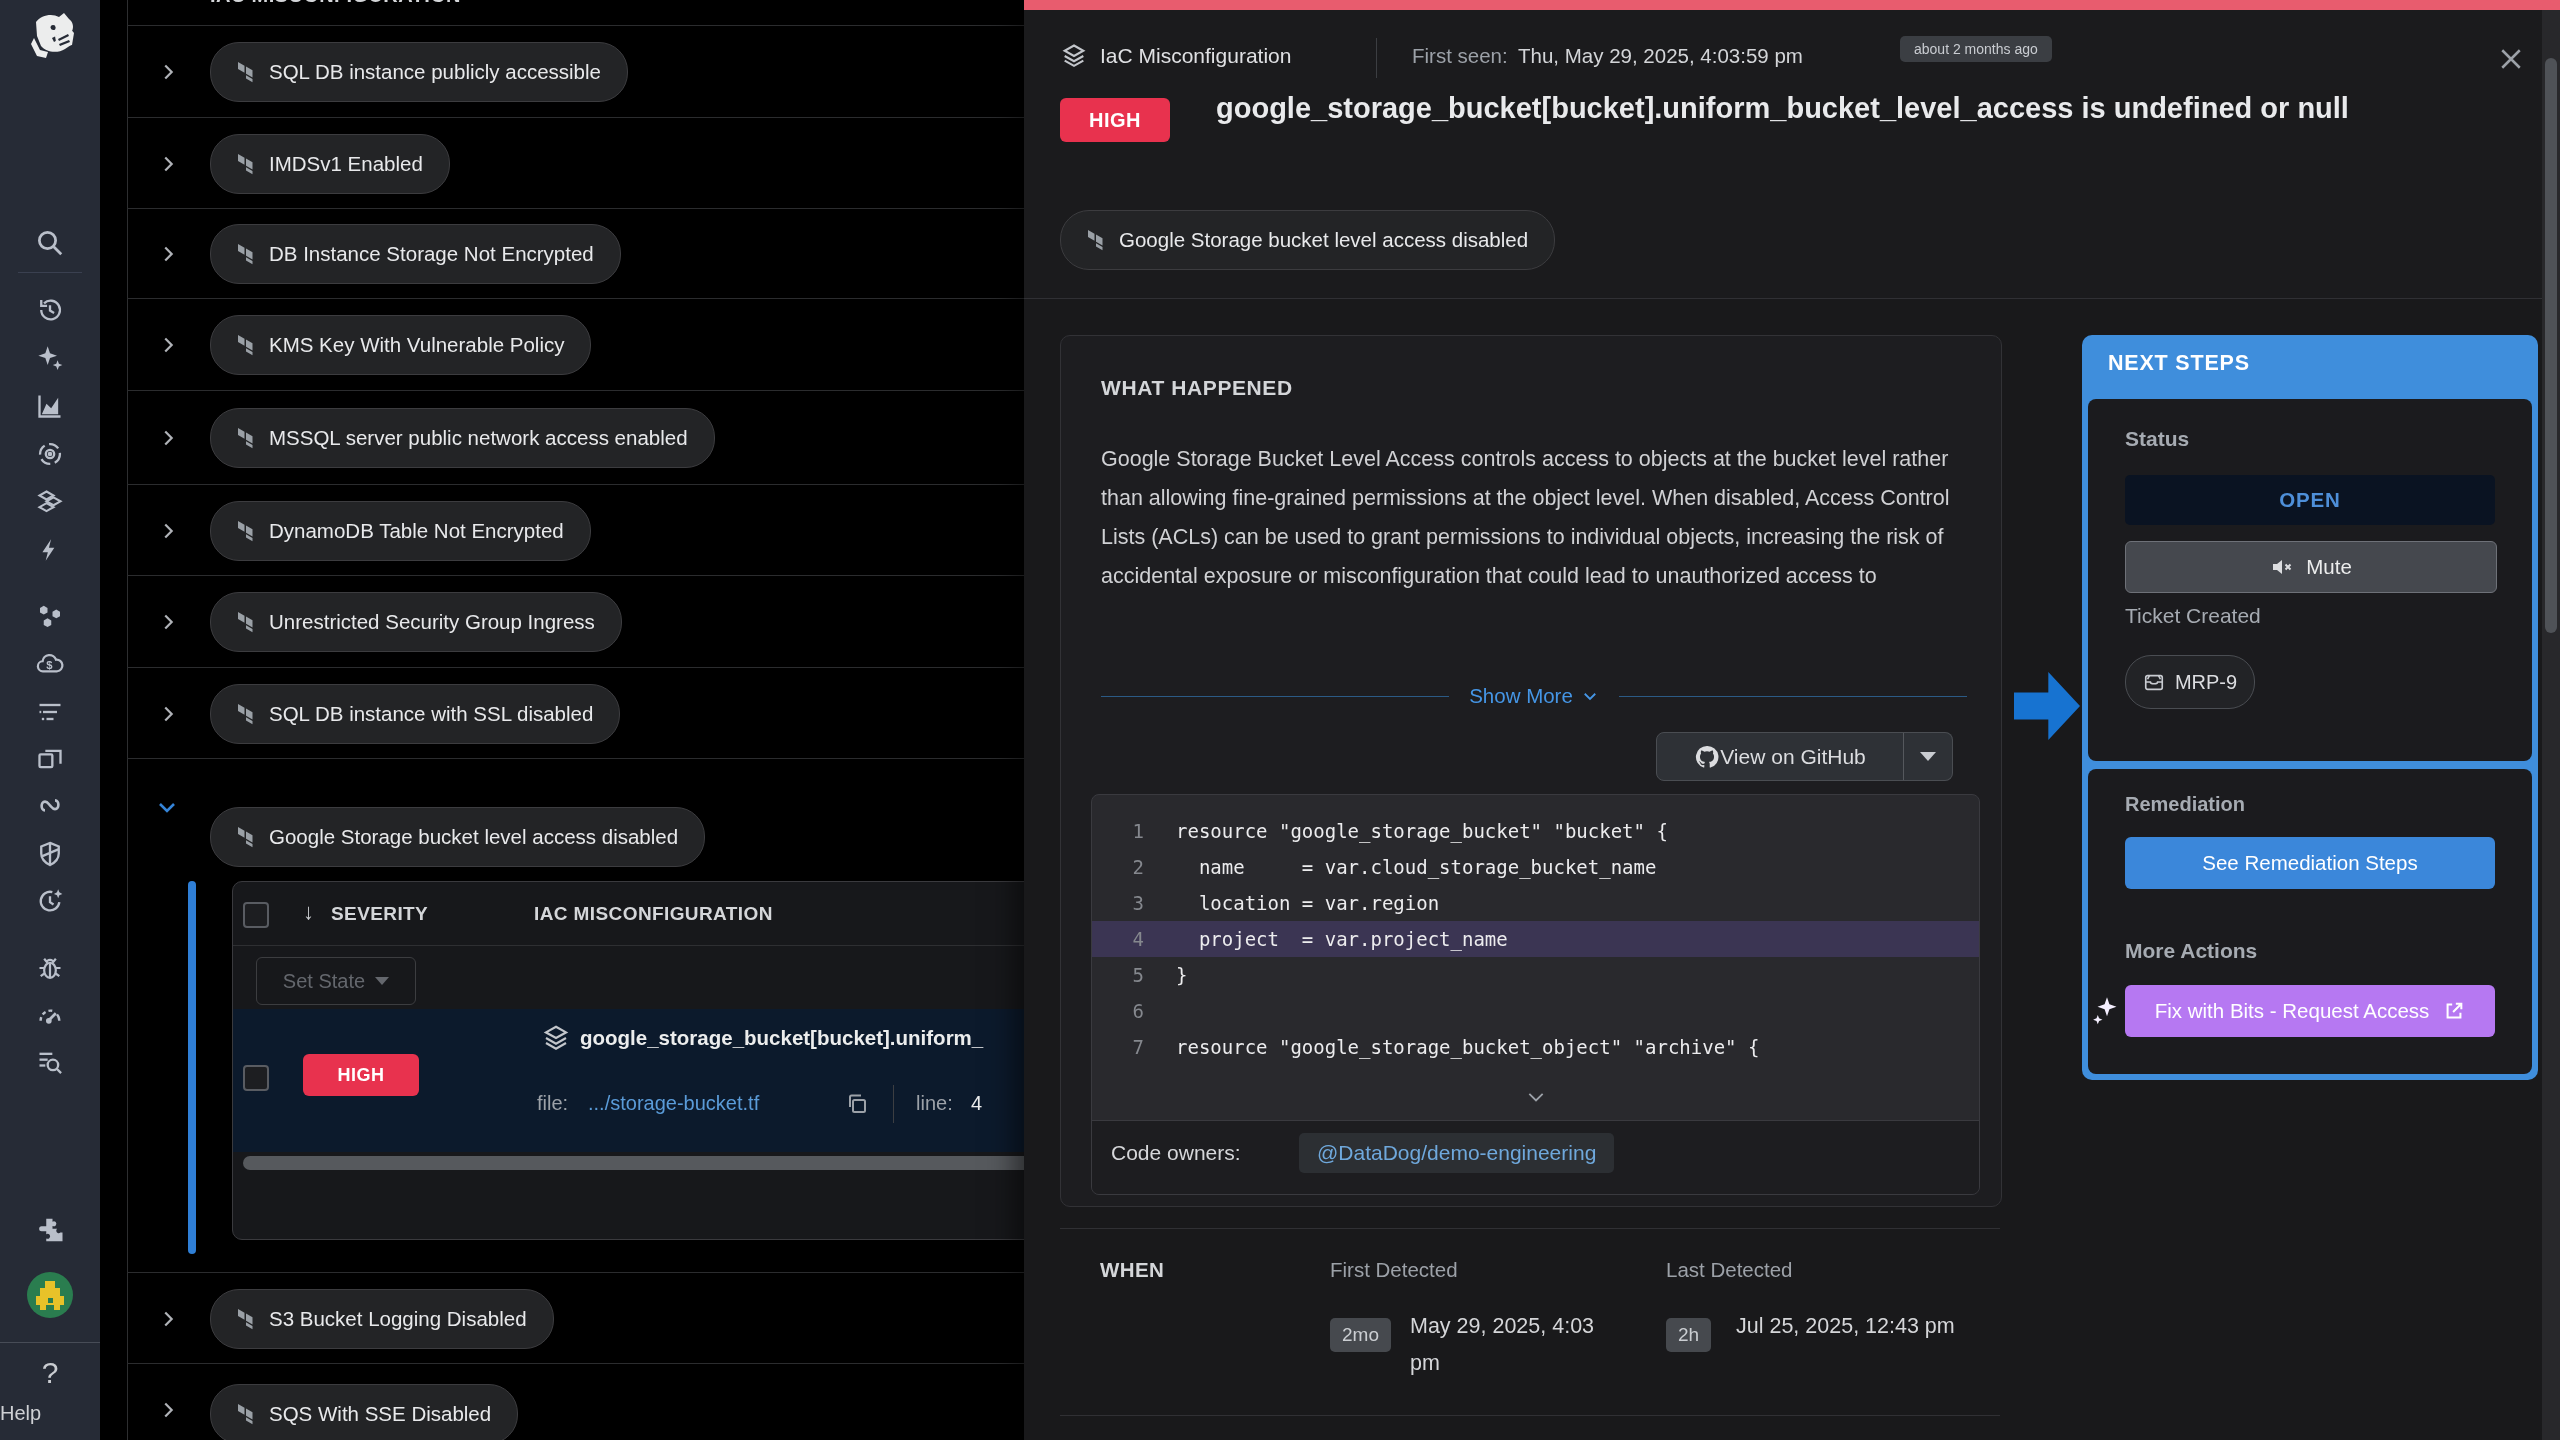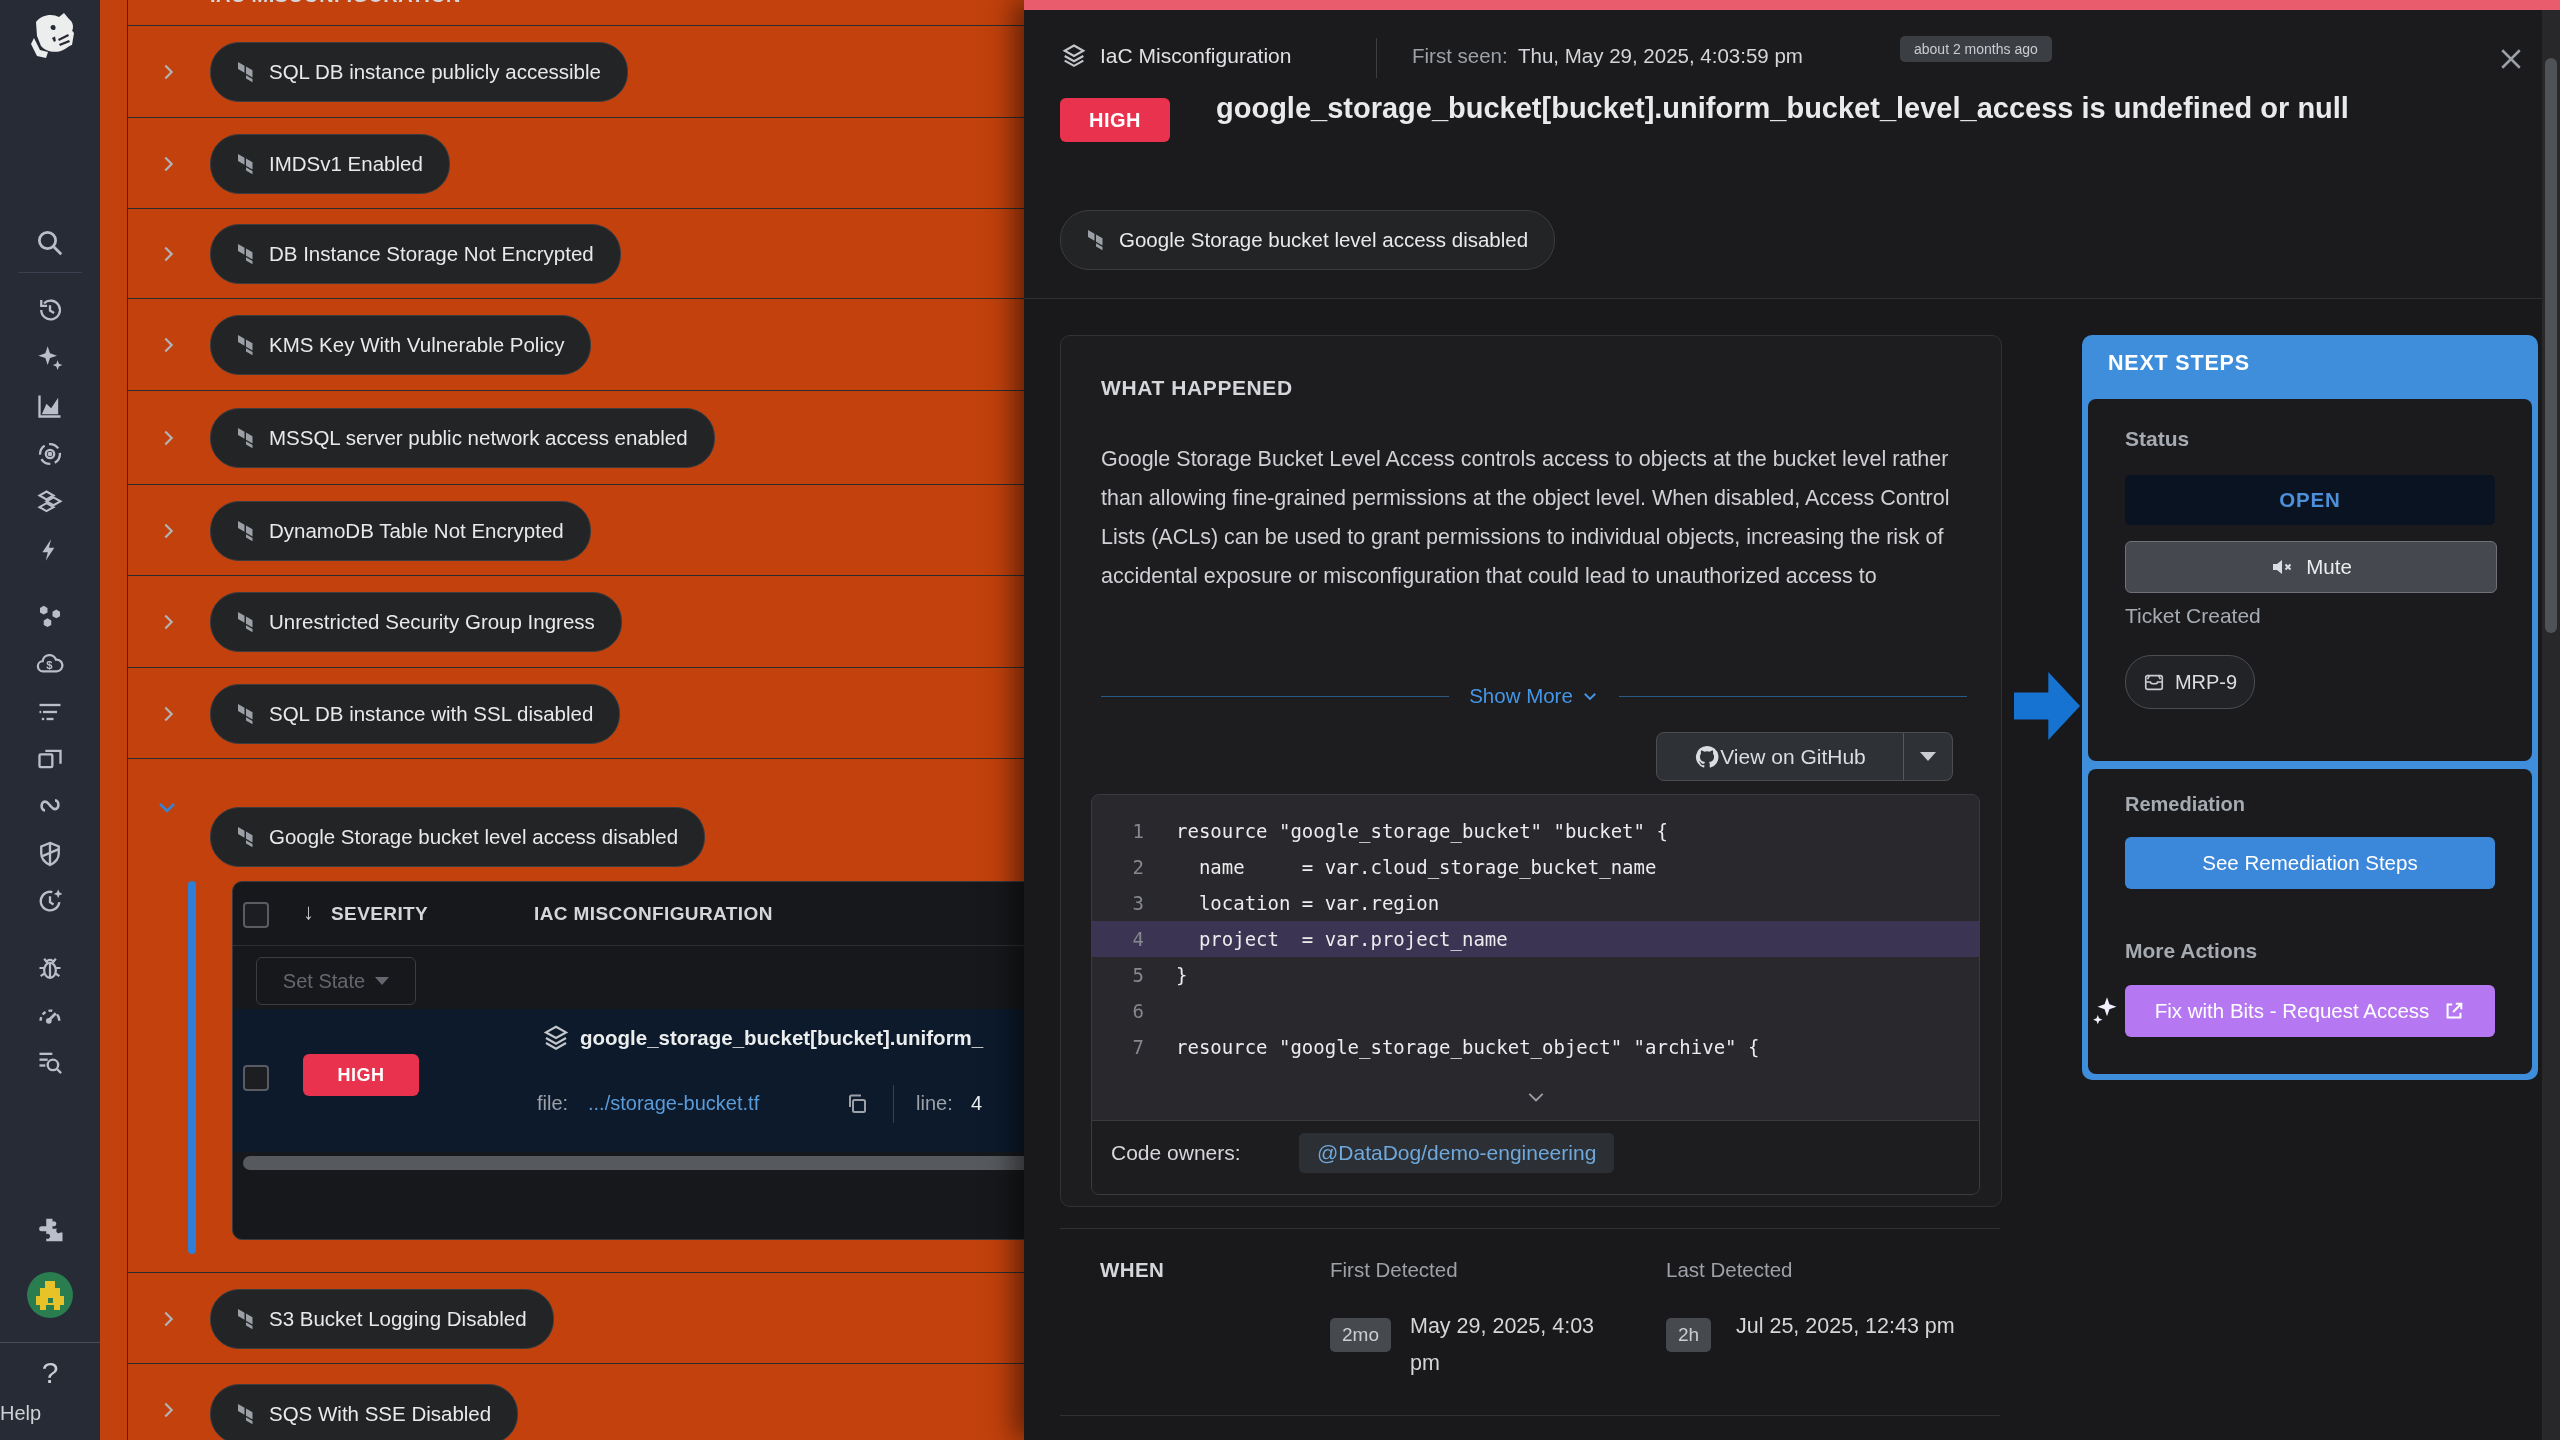--- a/index.html
+++ b/index.html
@@ -6,21 +6,21 @@
   #screen{position:relative;width:2560px;height:1440px;overflow:hidden;
     background:#151517;font-family:"Liberation Sans",sans-serif;color:#e3e4e6;}
   .abs{position:absolute;}
   .muted{color:#9ca1a8;}
   svg{display:block;}
   
   #rail{left:0;top:0;width:100px;height:1440px;background:#262b36;}
   .ric{left:33px;width:34px;height:34px;display:flex;align-items:center;justify-content:center;}
   .rdiv{left:18px;width:64px;height:1px;background:#3a4050;}
   
-  #listpanel{left:100px;top:0;width:924px;height:1440px;background:#c2410c;overflow:hidden;}
+  #listpanel{left:100px;top:0;width:924px;height:1440px;background:#000000;overflow:hidden;}
   #listpanel .vline{left:27px;top:0;width:1px;height:1440px;background:#2d2e30;}
   .lrow{left:27px;width:897px;border-top:1px solid #2b2c2e;}
   .chev{position:absolute;left:30px;top:50%;transform:translateY(-50%);}
   .pill{position:absolute;left:83px;top:50%;transform:translateY(-50%);
     display:inline-flex;align-items:center;gap:12px;height:58px;padding:0 26px;
     border:1px solid #3c3c3f;border-radius:29px;background:#232426;white-space:nowrap;}
   .pill span{font-size:20.5px;color:#e8e9eb;}
   .bluebar{left:61px;top:122px;width:8px;height:373px;background:#2f7fd6;border-radius:4px;}
   .tcard{left:105px;top:122px;width:1010px;height:357px;border:1px solid #3a3a3e;
     border-radius:10px;background:#17181b;overflow:hidden;}

